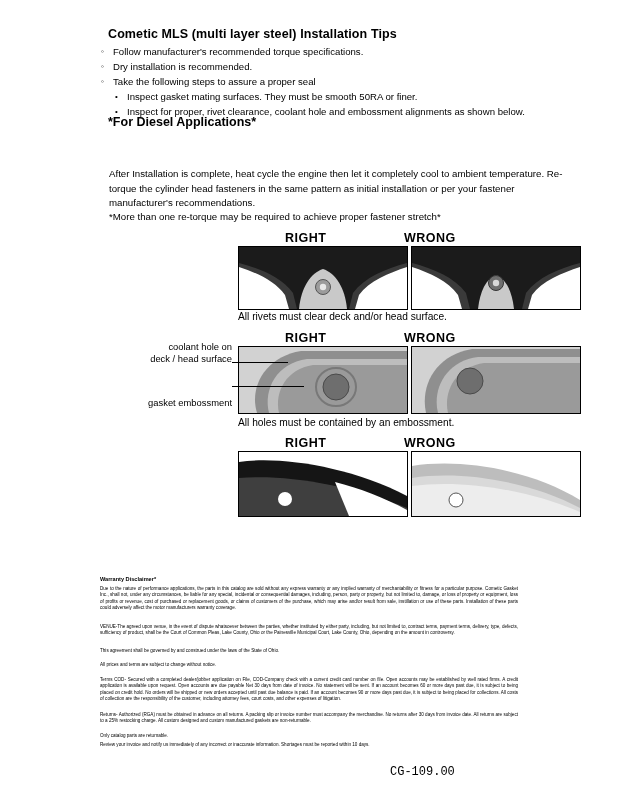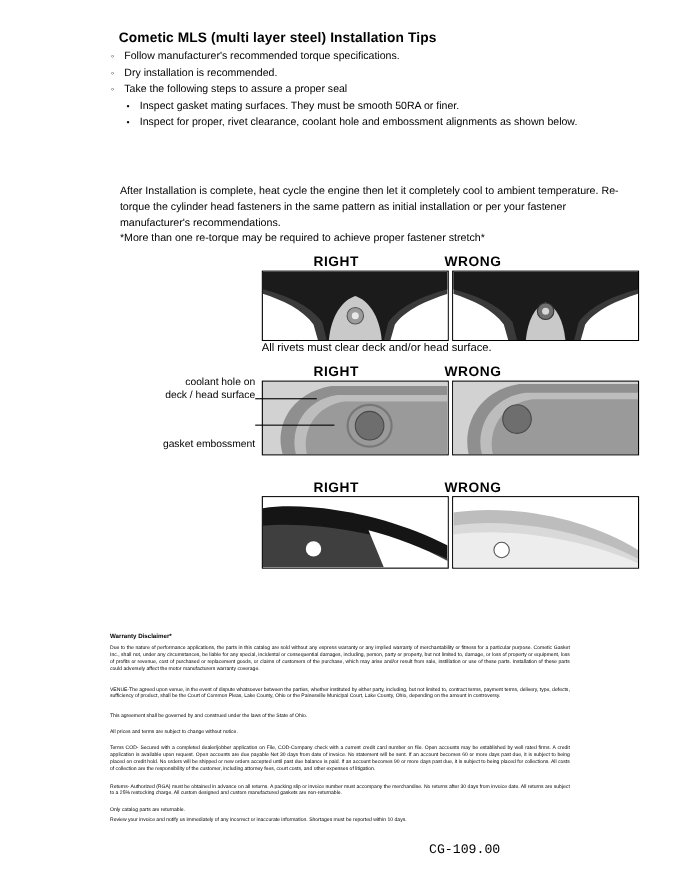--- a/index.html
+++ b/index.html
@@ -186,20 +186,21 @@
     <div class="b-row b-sub">
       <span class="b-marker">•</span>
       <span class="b-text">Inspect gasket mating surfaces.  They must be smooth 50RA or finer.</span>
     </div>
     <div class="b-row b-sub">
       <span class="b-marker">•</span>
       <span class="b-text">Inspect for proper, rivet clearance, coolant hole and embossment alignments as shown below.</span>
     </div>
   </div>
 
+  <div class="section-head">*For Diesel Applications*</div>
   <div class="para p2">After Installation is complete, heat cycle the engine then let it completely cool to ambient temperature. Re-torque the cylinder head fasteners in the same pattern as initial installation or per your fastener manufacturer's recommendations.</div>
   <div class="para p3">*More than one re-torque may be required to achieve proper fastener stretch*</div>
 
   <div class="fig-label" id="g1-right-label">RIGHT</div>
   <div class="fig-label" id="g1-wrong-label">WRONG</div>
 
   <div class="panel" id="g1-panel-right">
     <svg width="168" height="62" viewBox="0 0 168 62" xmlns="http://www.w3.org/2000/svg">
       <rect x="0" y="0" width="168" height="62" fill="#ffffff"></rect>
       <path d="M0,0 L168,0 L168,20 C150,26 130,34 120,48 L116,62 L50,62 L46,48 C36,34 18,26 0,20 Z" fill="#3a3a3a"></path>
@@ -242,20 +243,21 @@
     <svg width="168" height="66" viewBox="0 0 168 66" xmlns="http://www.w3.org/2000/svg">
       <rect x="0" y="0" width="168" height="66" fill="#cfcfcf"></rect>
       <path d="M0,0 L168,0 L168,66 L0,66 Z" fill="#d2d2d2"></path>
       <path d="M14,66 C8,38 24,8 60,2 L168,2 L168,66 Z" fill="#8f8f8f"></path>
       <path d="M26,66 C20,42 34,14 66,10 L168,10 L168,66 Z" fill="#bdbdbd"></path>
       <path d="M36,66 C31,44 44,20 72,16 L168,16 L168,66 Z" fill="#9a9a9a"></path>
       <circle cx="58" cy="34" r="13" fill="#6e6e6e" stroke="#4a4a4a" stroke-width="1"></circle>
     </svg>
   </div>
 
+  <div class="fig-caption" id="g2-caption">All holes must be contained by an embossment.</div>
 
   <div class="callout" id="callout-coolant">
     <span>coolant hole on</span><br>
     <span>deck / head surface</span>
   </div>
   <div class="callout" id="callout-emboss">gasket embossment</div>
   <div class="leader" id="leader-coolant"></div>
   <div class="leader" id="leader-emboss"></div>
 
   <div class="fig-label" id="g3-right-label">RIGHT</div>

